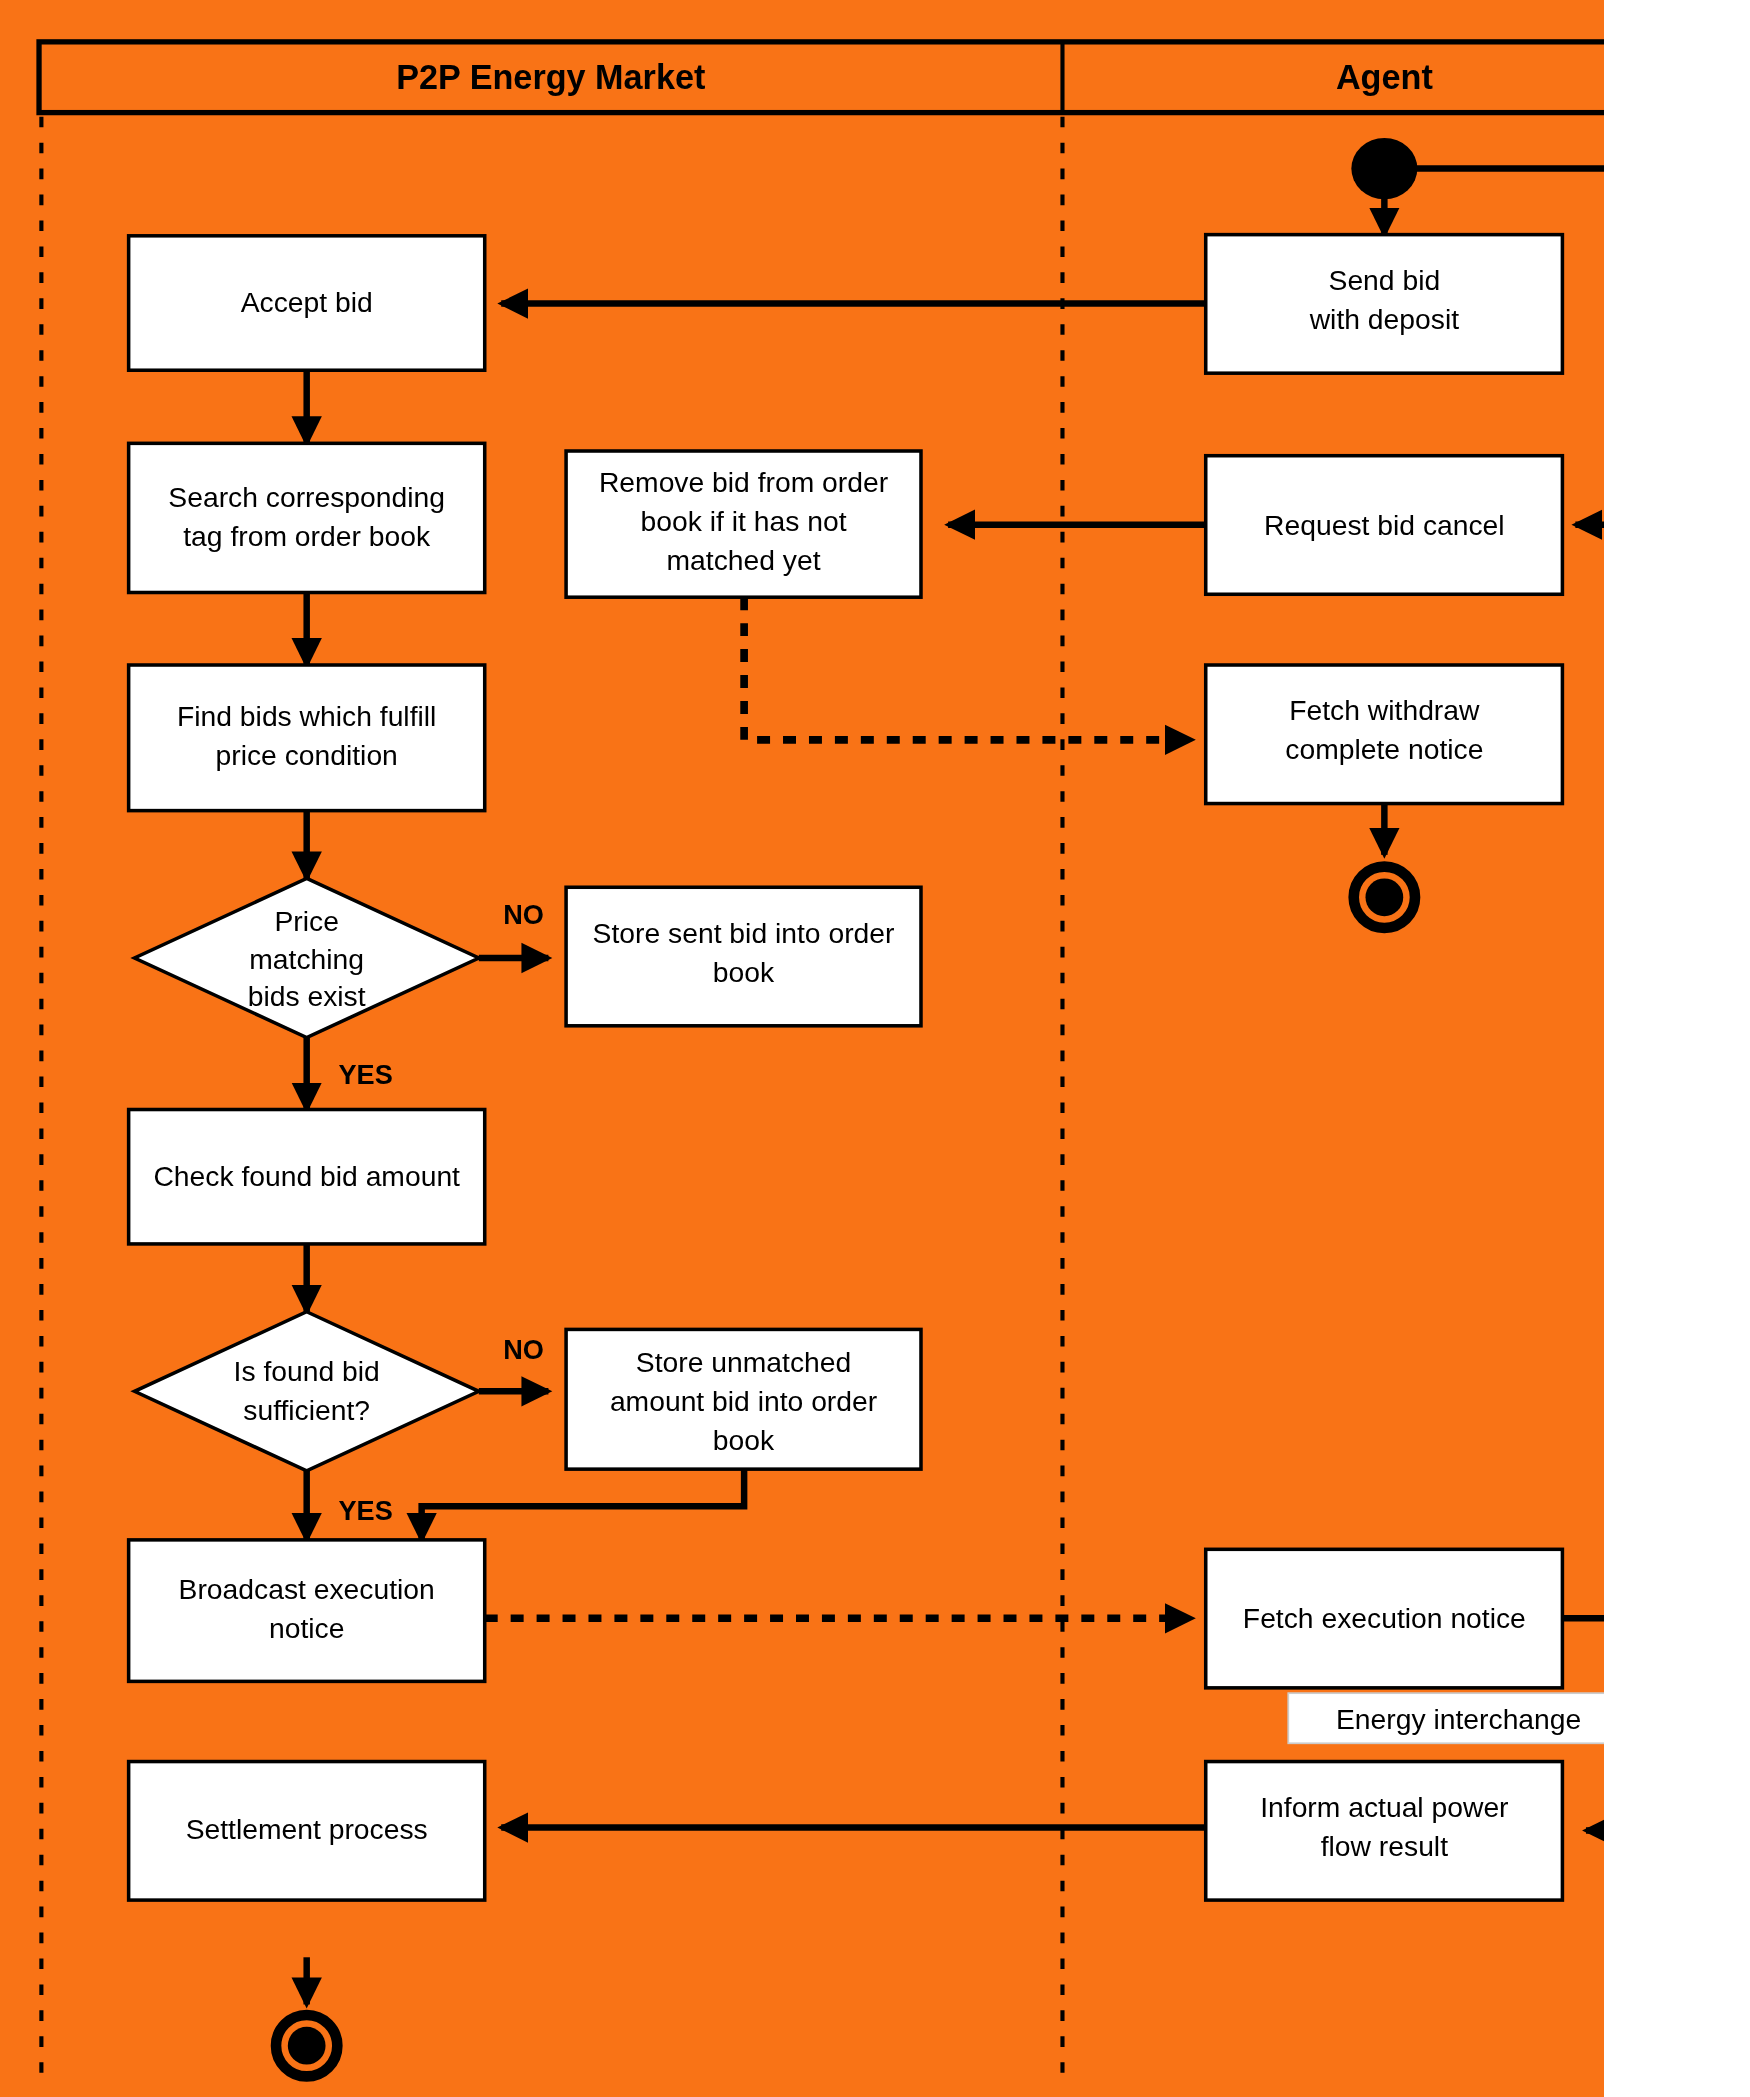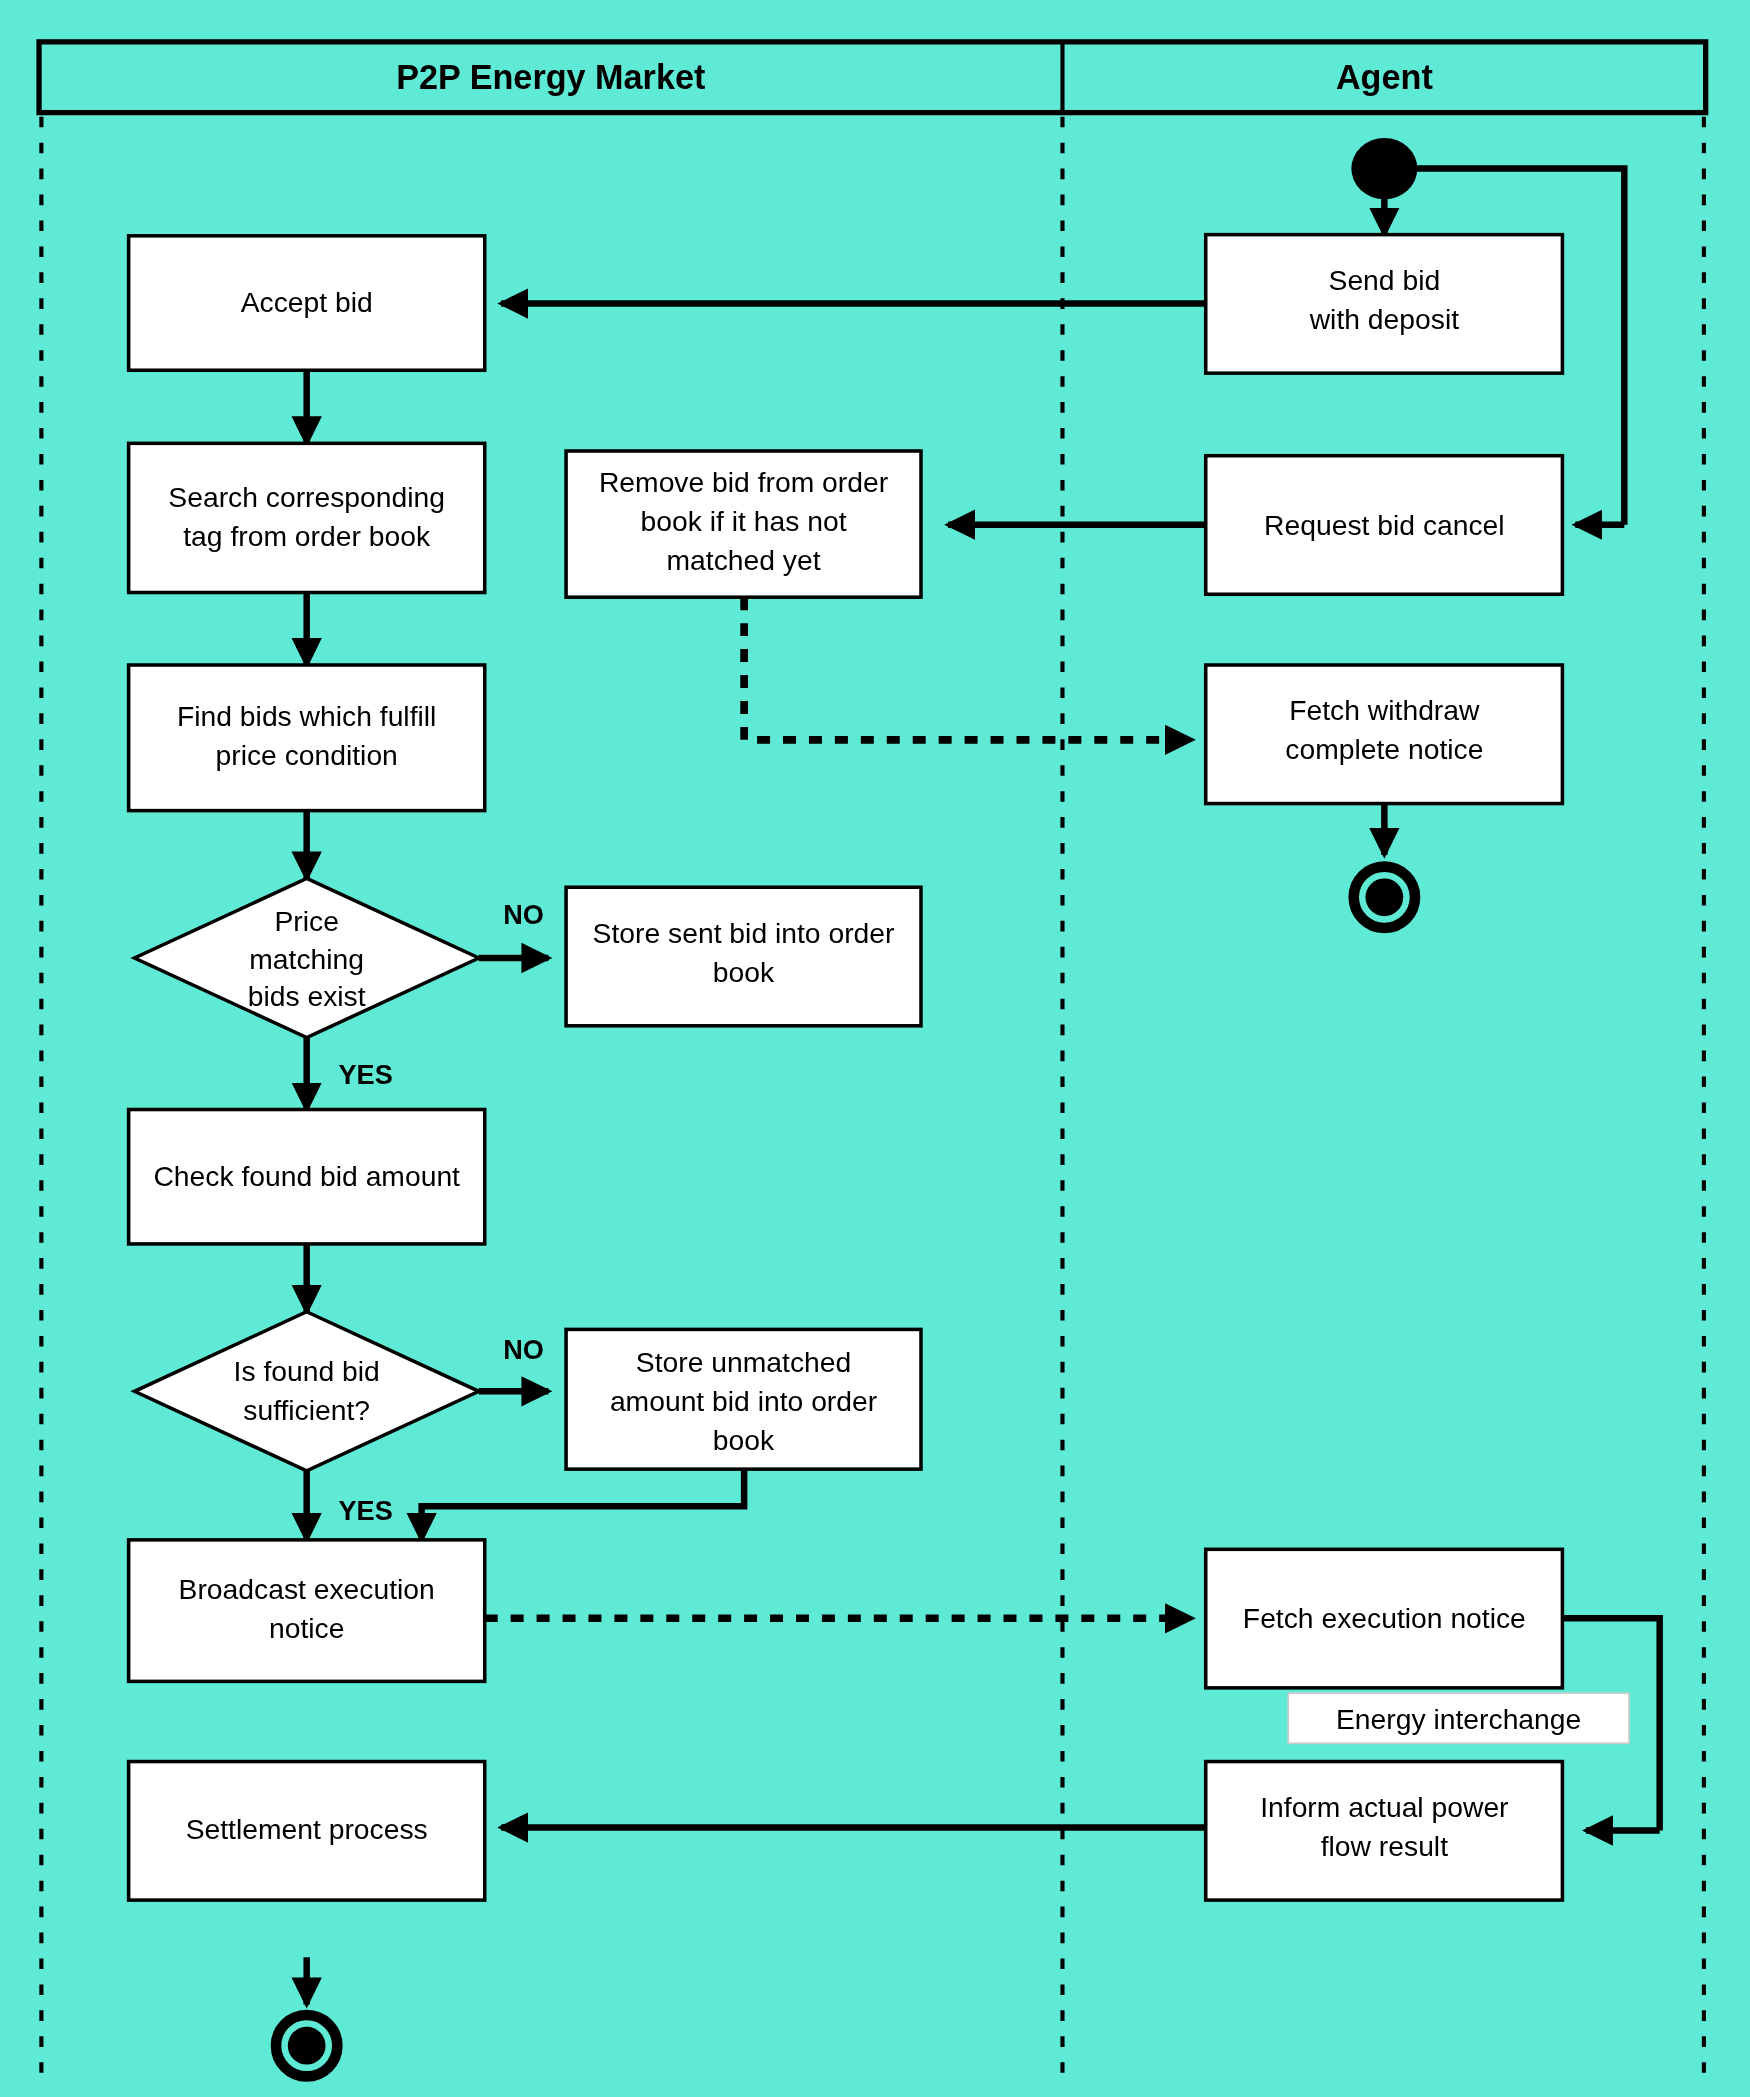--- a/index.html
+++ b/index.html
@@ -5,23 +5,23 @@
   html, body {
     margin: 0;
     padding: 0;
     background: #ffffff;
   }
   body {
     font-family: "Liberation Sans", sans-serif;
   }
   #canvas {
     position: relative;
-    width: 1750px;
+    width: 1604px;
     height: 2097px;
-    background: #5eead4;
+    background: #f97316;
     overflow: hidden;
   }
   svg#diagram {
     position: absolute;
     left: 0;
     top: 0;
     width: 1750px;
     height: 2097px;
   }
   .lane-title {

